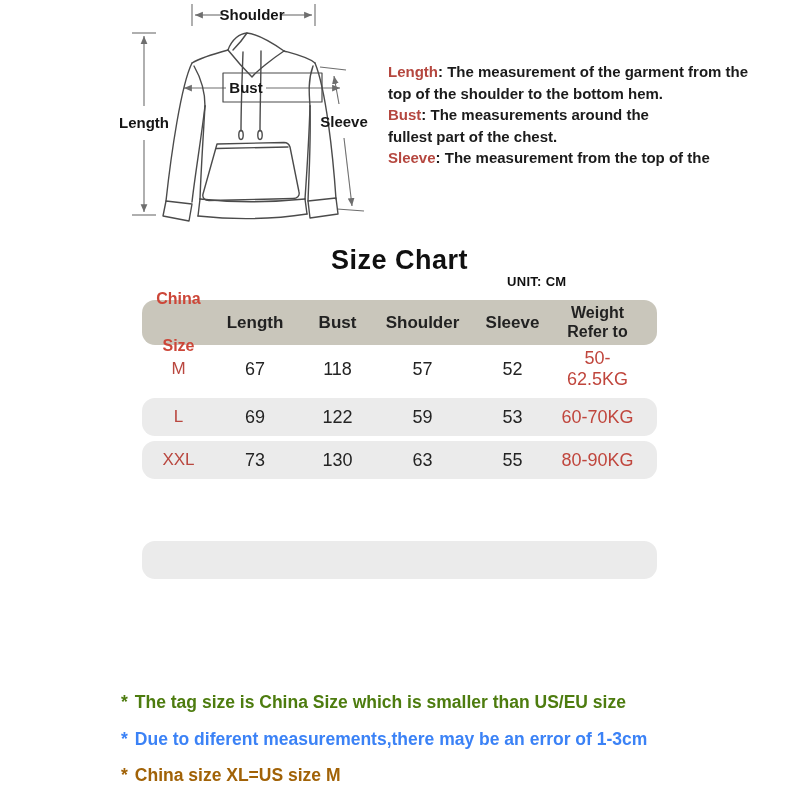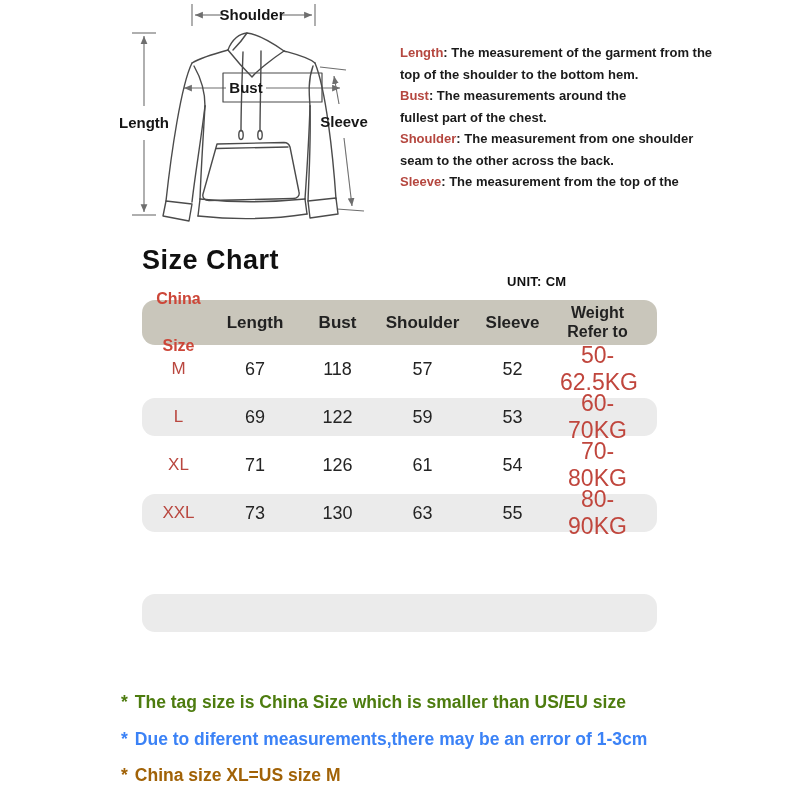--- a/index.html
+++ b/index.html
@@ -4,41 +4,41 @@
 <style>
   html,body{margin:0;padding:0;}
   body{
     width:800px;height:800px;background:#ffffff;position:relative;overflow:hidden;
     font-family:"Liberation Sans", sans-serif;
   }
   
   .diagram-svg{position:absolute;left:110px;top:0;width:260px;height:240px;}
   .diagram-svg text{font-family:"Liberation Sans",sans-serif;font-weight:bold;fill:#161616;}
   
-  .defs{position:absolute;left:388px;top:42px;color:#1b1b1b;font-size:13px;font-weight:bold;margin-left:12px;}
+  .defs{position:absolute;left:388px;top:61px;color:#1b1b1b;font-size:15px;font-weight:bold;}
   .defs p{margin:0;line-height:21.5px;white-space:nowrap;}
   .defs .term{color:#b5473f;}
   
-  .title{position:absolute;left:142px;top:245px;width:515px;
+  .title{position:absolute;left:142px;top:245px;width:515px;text-align:center;
          font-size:27px;font-weight:bold;color:#101010;letter-spacing:.5px;}
   .unit{position:absolute;left:507px;top:274px;font-size:13px;font-weight:bold;color:#101010;letter-spacing:.3px;}
   
   .table{position:absolute;left:142px;top:300px;width:515px;}
   .thead{height:45px;background:#c9c6bb;border-radius:13px;display:flex;align-items:center;
          font-weight:bold;font-size:17px;color:#222;}
   .hcell{display:flex;flex-direction:column;align-items:center;justify-content:center;text-align:center;}
   .two-line{font-size:16px;line-height:1.15;}
   .red{color:#cc4638;}
   .c0{width:73px;gap:28px;}.c1{width:80px;}.c2{width:85px;}.c3{width:85px;}.c4{width:95px;}
   .c5{width:97px;box-sizing:border-box;padding-right:22px;}
   .trow{display:flex;align-items:center;height:48px;font-size:18px;color:#242424;}
   .trow .cell{text-align:center;}
   .trow.gray{background:#ebebeb;border-radius:13px;height:38px;margin:5px 0;}
   .size-val{color:#b9473f;font-size:17px;}
-  .weight-val{color:#c0463d;font-size:23px;}
+  .weight-val{color:#c0463d;font-size:18px;}
   .spacer-row{height:52px;}
   .empty-row{height:38px;background:#ebebeb;border-radius:13px;margin:5px 0;}
   
   .notes{position:absolute;left:121px;top:684px;font-size:17.5px;font-weight:bold;line-height:36.5px;white-space:nowrap;}
   .notes .star{padding-right:7px;}
   .note-red{color:#4d7c0f;}
   .note-dark{color:#3b82f6;}
   .note-red2{color:#a16207;}
 </style>
 </head>
@@ -105,21 +105,20 @@
 
   <text x="142" y="20" text-anchor="middle" font-size="15">Shoulder</text>
   <text x="34" y="128" text-anchor="middle" font-size="15">Length</text>
   <text x="136" y="93" text-anchor="middle" font-size="15">Bust</text>
   <text x="234" y="127" text-anchor="middle" font-size="15">Sleeve</text>
 </svg>
 
 <div class="defs">
   <p><span class="term">Length</span><span>: </span><span>The measurement of the garment from the</span><br><span>top of the shoulder to the bottom hem.</span></p>
   <p><span class="term">Bust</span><span>: </span><span>The measurements around the</span><br><span>fullest part of the chest.</span></p>
-  <p><span class="term">Shoulder</span><span>: </span><span>The measurement from one shoulder</span><br><span>seam to the other across the back.</span></p>
   <p><span class="term">Sleeve</span><span>: </span><span>The measurement from the top of the</span><br></p>
 </div>
 
 <div class="title">Size Chart</div>
 <div class="unit">UNIT: CM</div>
 
 <div class="table">
   <div class="thead">
     <div class="hcell c0 two-line red">
         <span>China</span>
@@ -154,28 +153,20 @@
 
   <div class="trow gray">
     <div class="cell c0 size-val">L</div>
     <div class="cell c1">69</div>
     <div class="cell c2">122</div>
     <div class="cell c3">59</div>
     <div class="cell c4">53</div>
     <div class="cell c5 weight-val">60-70KG</div>
   </div>
 
-  <div class="trow">
-    <div class="cell c0 size-val">XL</div>
-    <div class="cell c1">71</div>
-    <div class="cell c2">126</div>
-    <div class="cell c3">61</div>
-    <div class="cell c4">54</div>
-    <div class="cell c5 weight-val">70-80KG</div>
-  </div>
 
   <div class="trow gray">
     <div class="cell c0 size-val">XXL</div>
     <div class="cell c1">73</div>
     <div class="cell c2">130</div>
     <div class="cell c3">63</div>
     <div class="cell c4">55</div>
     <div class="cell c5 weight-val">80-90KG</div>
   </div>
 

